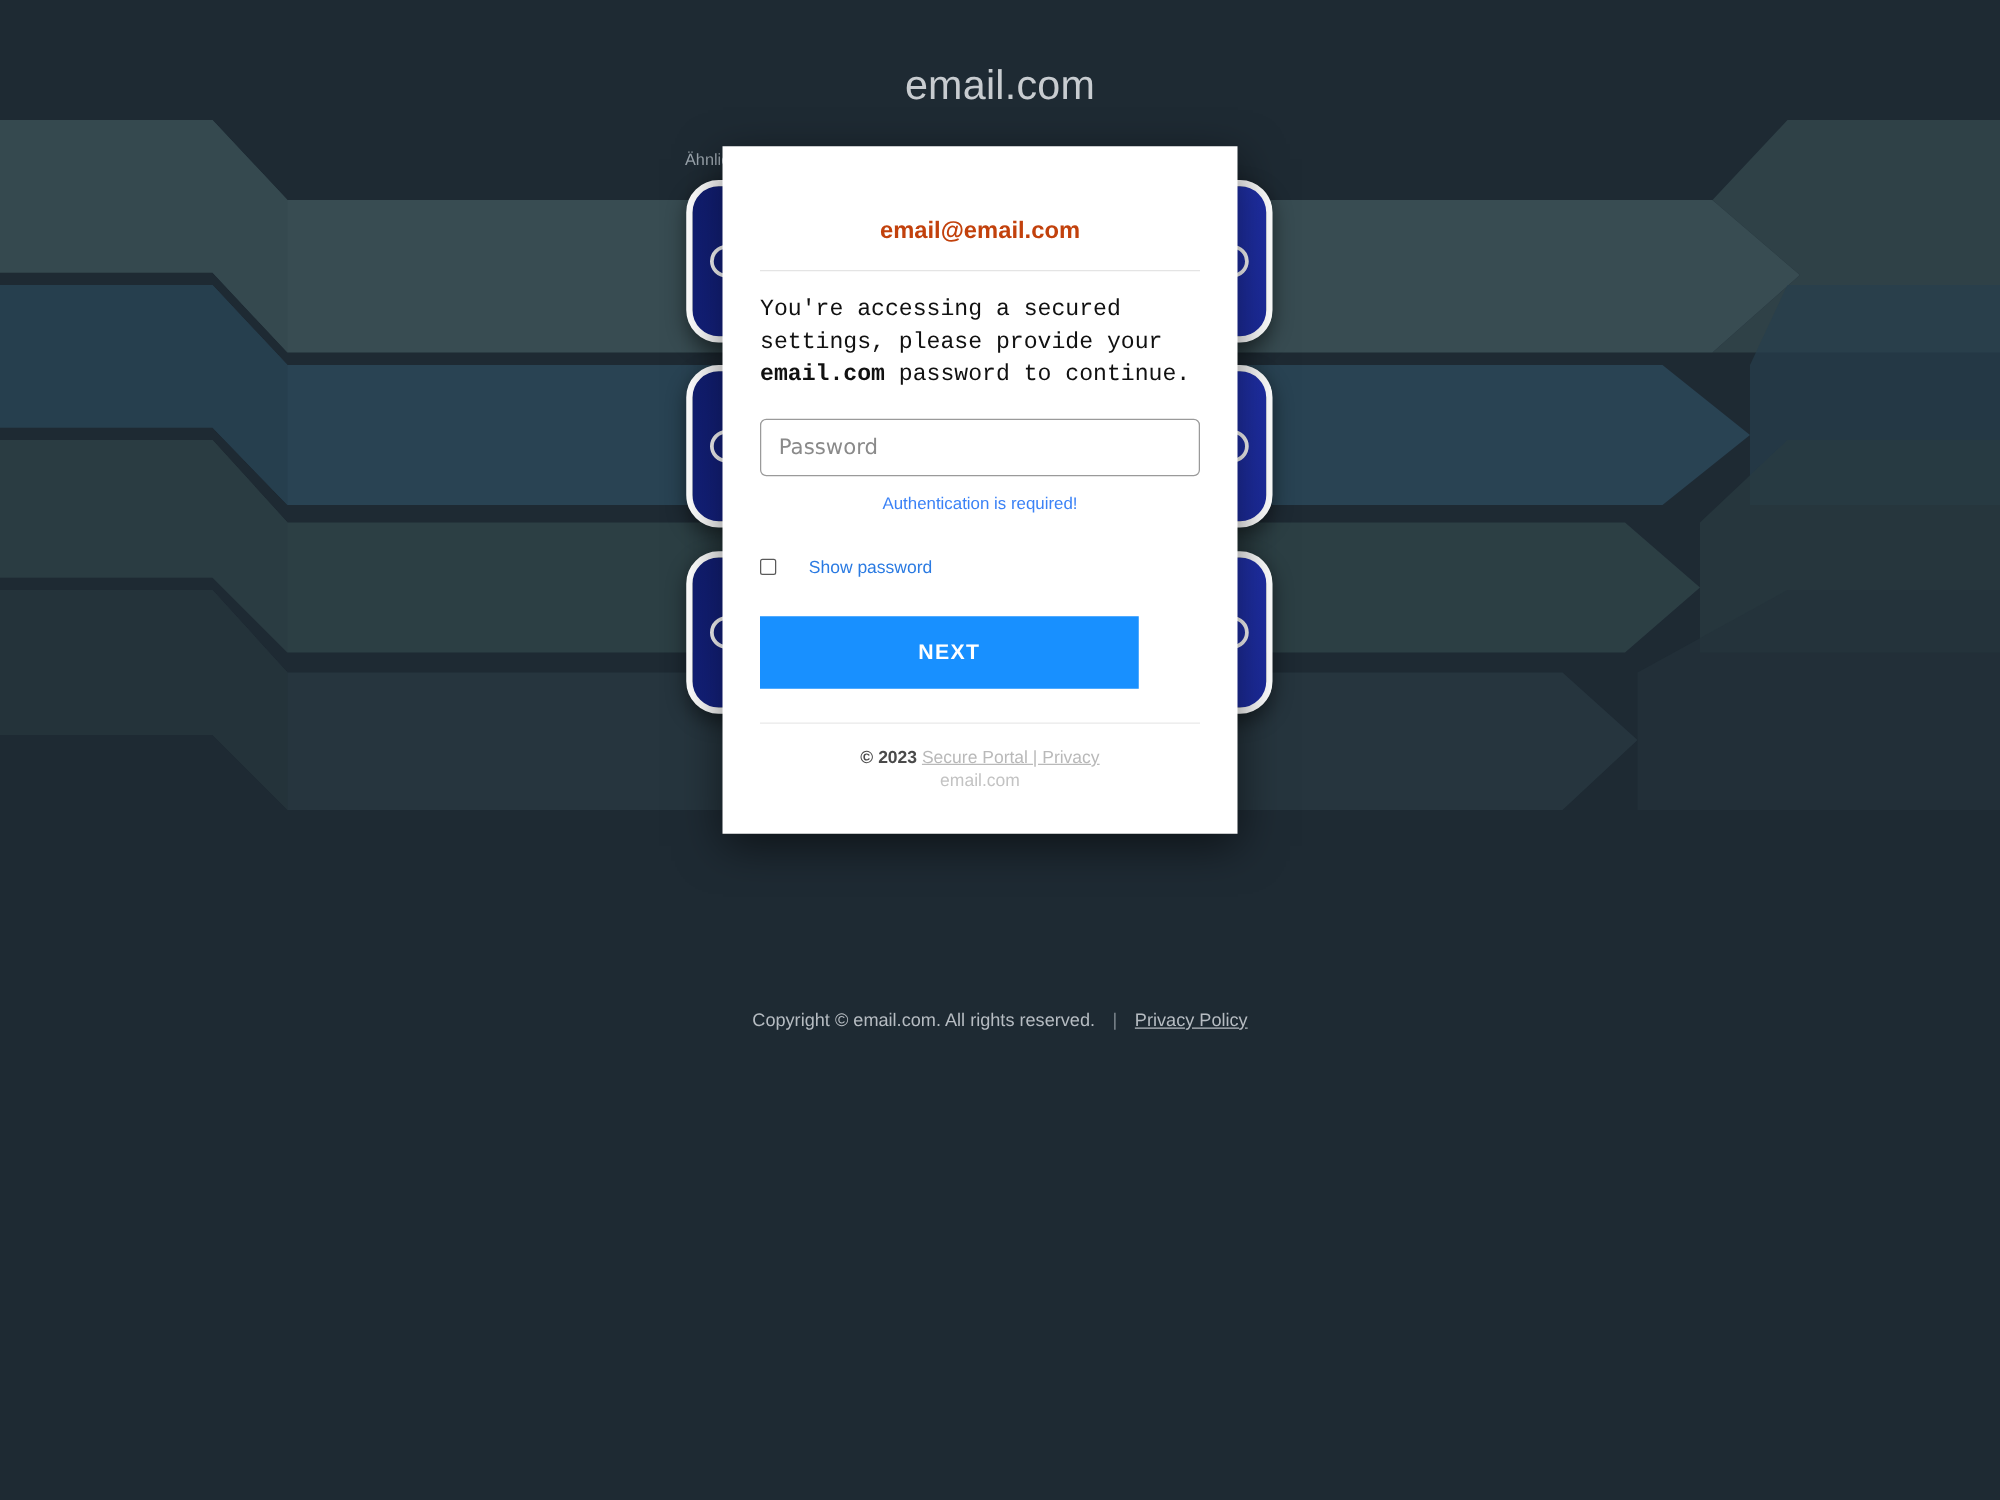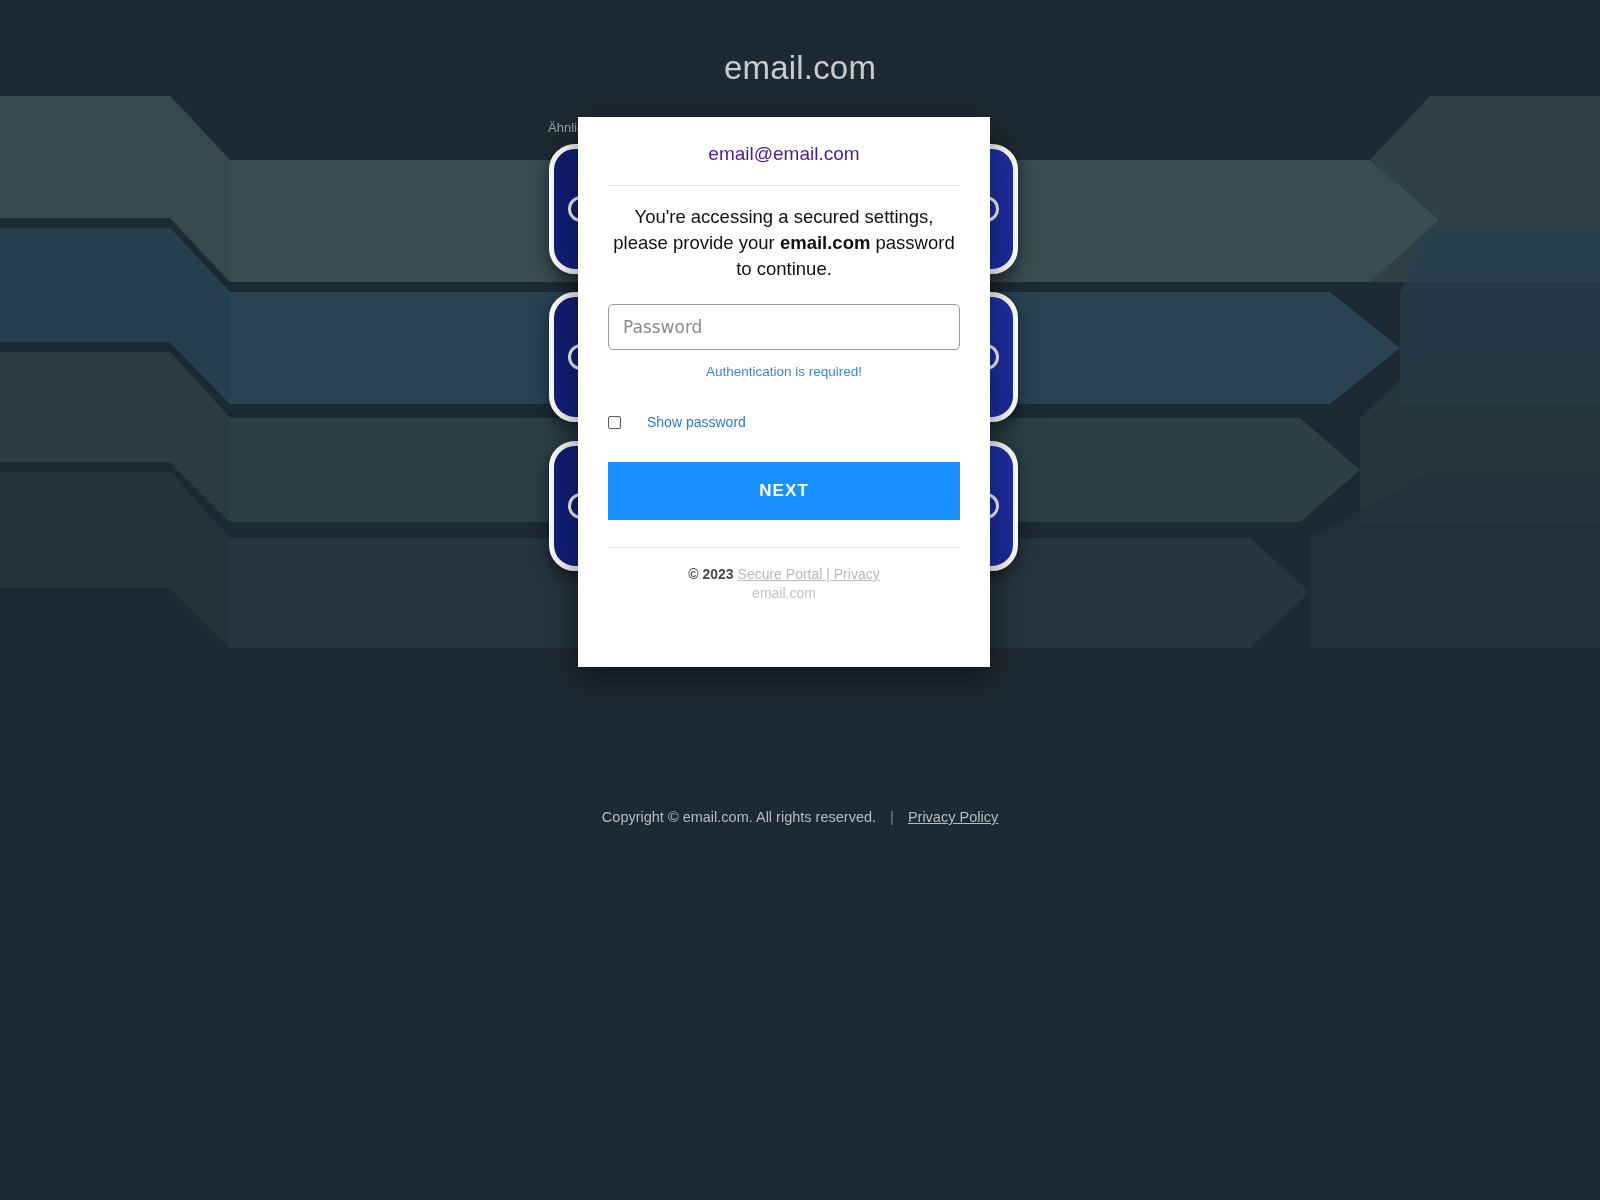--- a/index.html
+++ b/index.html
@@ -91,37 +91,38 @@
   .brand-line {
     text-align: center;
     color: #1414e0;
     font-size: 21px;
     line-height: 29px;
     font-weight: 400;
   }
 
   .brand-email {
     text-align: center;
-    color: #4c1d95;
+    color: #c2410c;
     font-size: 19px;
-    font-weight: 400;
+    margin-top: 31px;
+    font-weight: 700;
   }
 
   .rule {
     border: none;
     border-top: 1px solid #e4e4e4;
     margin: 20px 0 0 0;
   }
 
   .instructions {
-    font-family: Liberation Sans, sans-serif;
+    font-family: Liberation Mono, monospace;
     font-size: 18.5px;
     line-height: 26px;
     color: #111111;
-    text-align: center;
+    text-align: left;
     margin-top: 18px;
   }
   .instructions b { font-weight: 700; }
 
   .pw-input {
     display: block;
     width: 352px;
     height: 46px;
     margin-top: 22px;
     padding: 0 14px;
@@ -157,21 +158,21 @@
     display: inline-block;
     flex: none;
   }
   .show-label {
     font-size: 14px;
     color: #2a7ae2;
   }
 
   .next-btn {
     display: block;
-    width: 352px;
+    width: 303px;
     height: 58px;
     margin-top: 32px;
     background: #1890ff;
     border: none;
     color: #ffffff;
     font-family: "Liberation Sans", sans-serif;
     font-size: 17px;
     font-weight: 700;
     letter-spacing: 1.1px;
     cursor: pointer;

